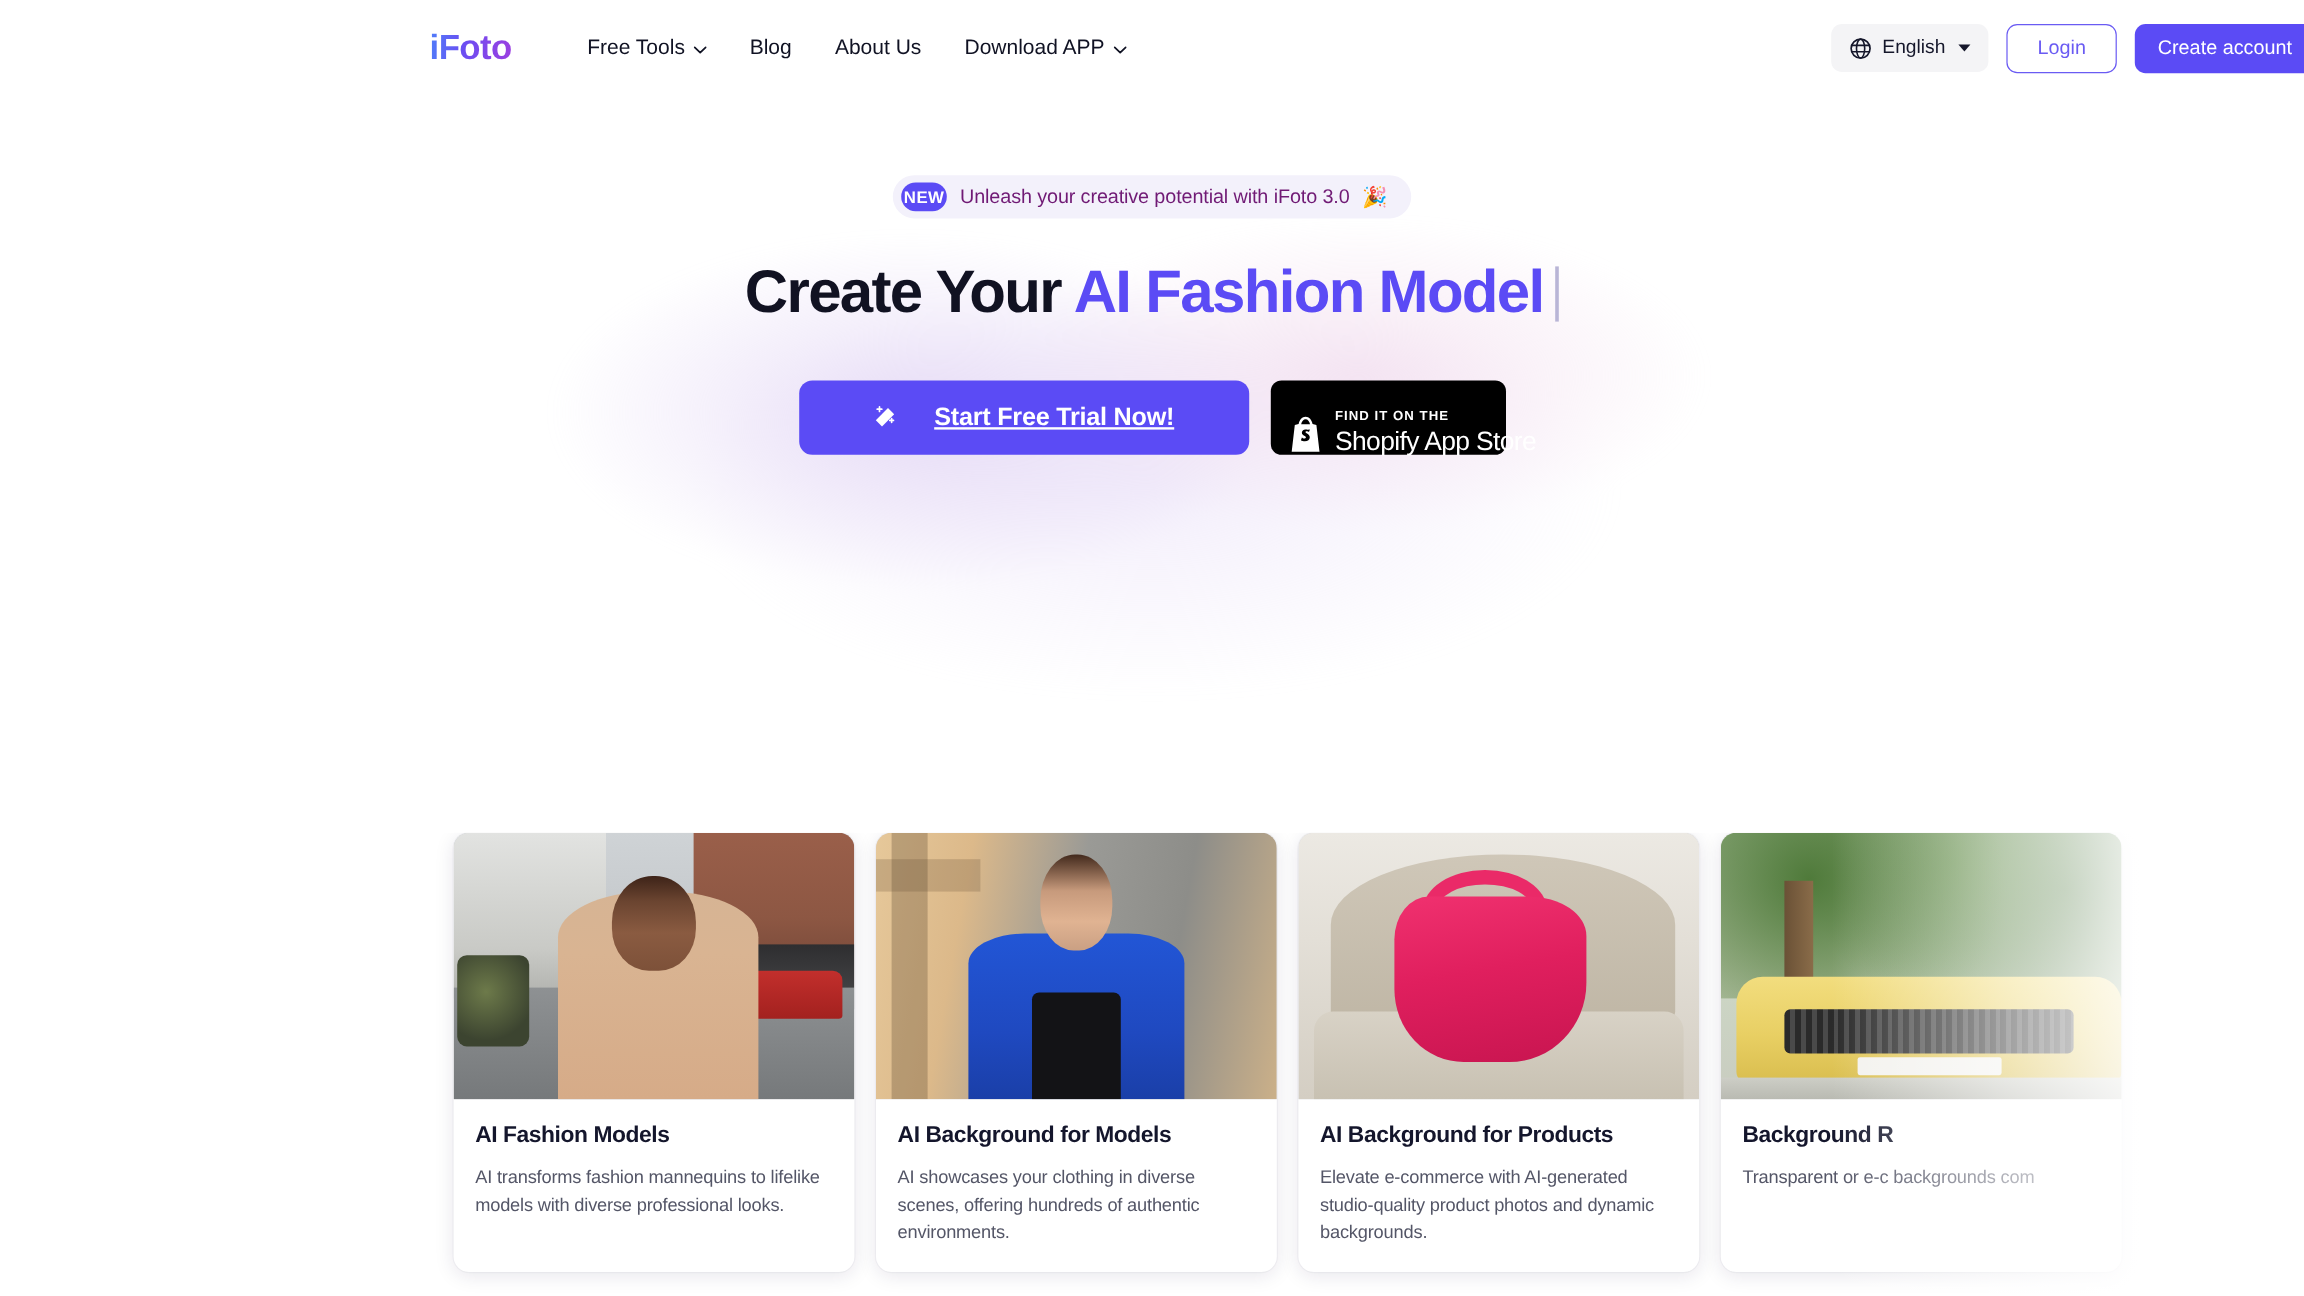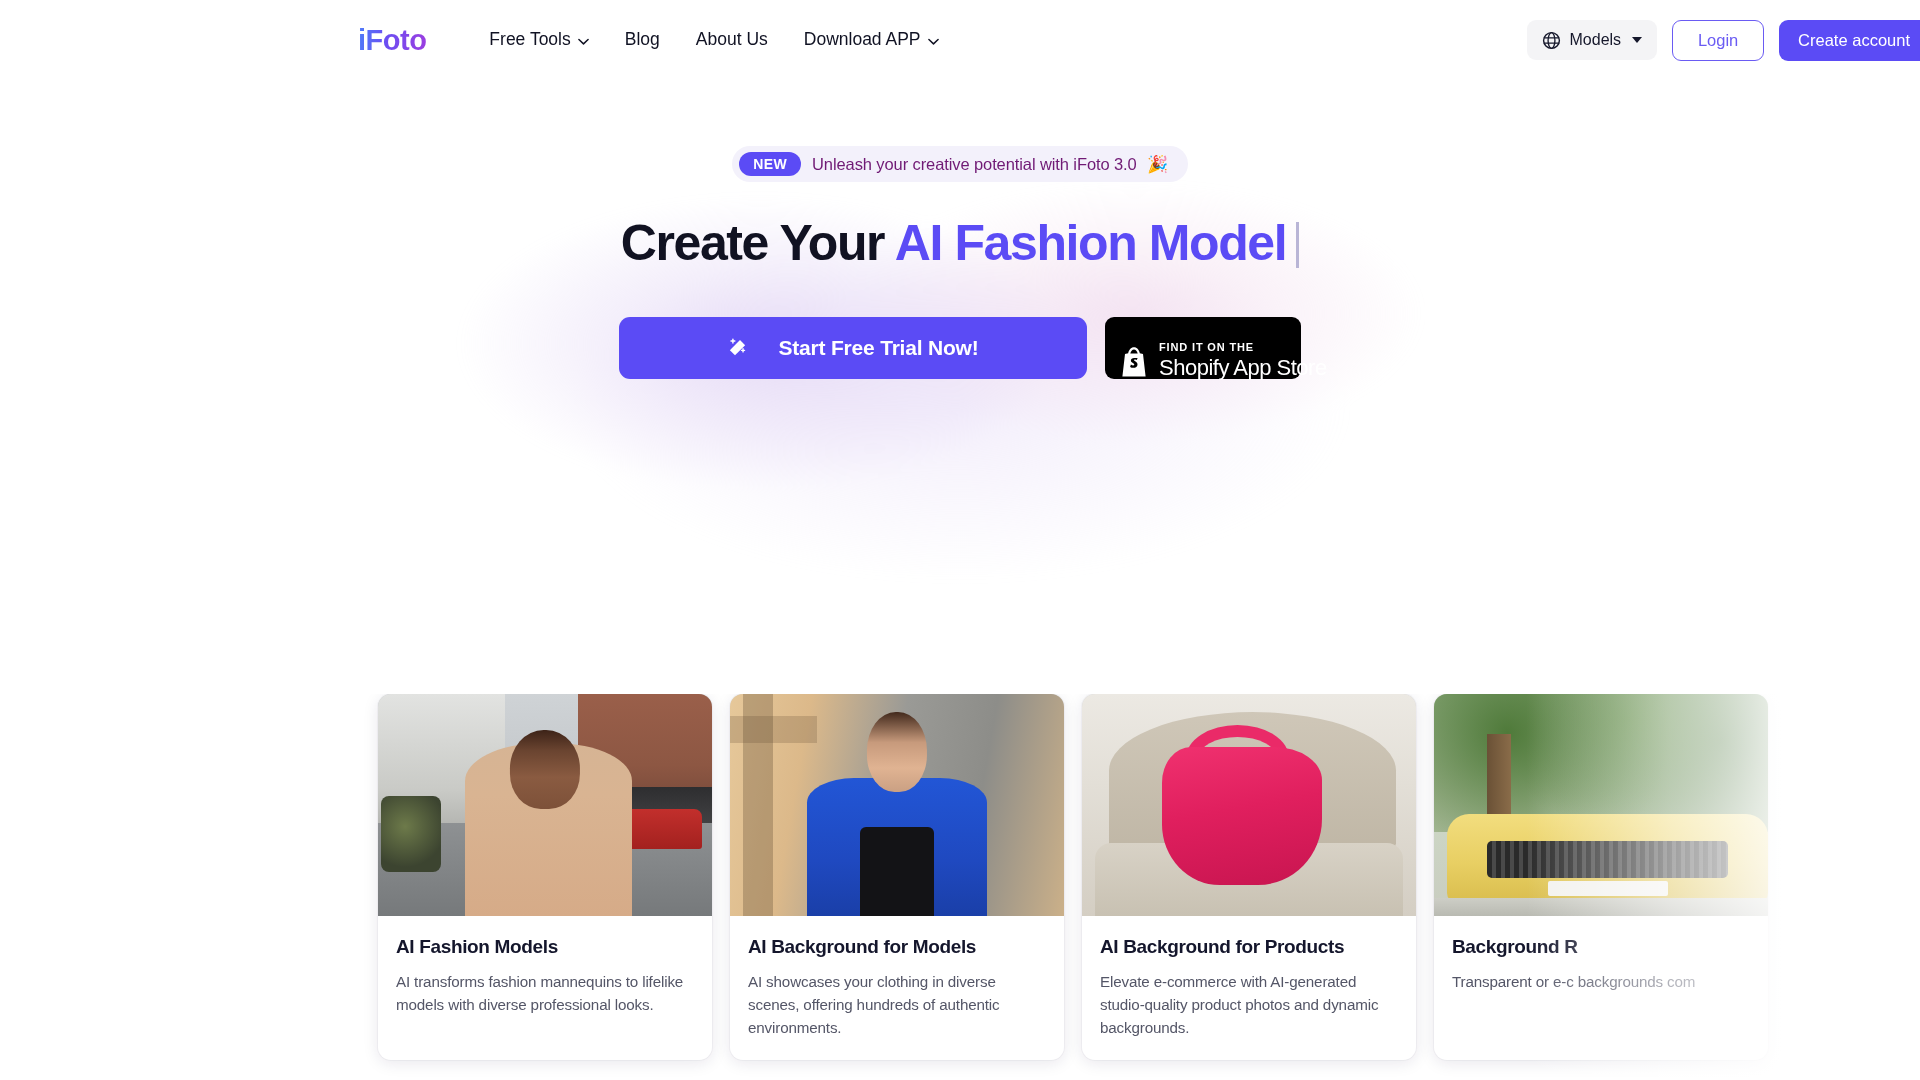--- a/index.html
+++ b/index.html
@@ -173,21 +173,21 @@
     cursor: pointer;
     user-select: none;
   }
   .announce-badge {
     background: #5b4bf5;
     color: #fff;
     font-size: 14px;
     font-weight: 700;
     letter-spacing: 0.4px;
     border-radius: 999px;
-    padding: 5px 14px;
+    padding: 5px 2px;
     line-height: 1;
   }
   .announce-text {
     font-size: 16.5px;
     color: #701a75;
     font-weight: 400;
     letter-spacing: -0.1px;
     white-space: nowrap;
   }
   .announce-emoji { font-size: 17px; line-height: 1; }
@@ -224,33 +224,34 @@
   
   .cta-row {
     margin-top: 44px;
     display: flex;
     justify-content: center;
     align-items: center;
     gap: 18px;
   }
 
   .btn-trial {
-    width: 468px;
+    width: 375px;
     height: 62px;
     border: none;
     border-radius: 11px;
     background: #5b4bf5;
     color: #fff;
     font-family: inherit;
     font-size: 21px;
     font-weight: 600;
     letter-spacing: -0.2px;
     display: flex; align-items: center; justify-content: center;
     gap: 30px;
     cursor: pointer;
+    text-decoration: underline;
   }
   .wand { width: 21px; height: 21px; display: block; }
 
   .btn-shopify {
     width: 196px;
     height: 62px;
     background: #000000;
     border: none;
     border-radius: 9px;
     display: flex;
@@ -524,21 +525,21 @@
     <div class="header-right">
 
       <div class="lang-switch">
         <span class="globe">
           <svg viewBox="0 0 20 20" fill="none">
             <circle cx="10" cy="10" r="8.3" stroke="#15172b" stroke-width="1.5"></circle>
             <ellipse cx="10" cy="10" rx="3.6" ry="8.3" stroke="#15172b" stroke-width="1.4"></ellipse>
             <path d="M1.9 7.2h16.2M1.9 12.8h16.2" stroke="#15172b" stroke-width="1.4"></path>
           </svg>
         </span>
-        <span>Models</span>
+        <span>English</span>
         <span class="caret-solid"></span>
       </div>
 
       <button class="btn-login">Login</button>
 
       <button class="btn-create">Create account</button>
 
     </div>
   </header>
 

